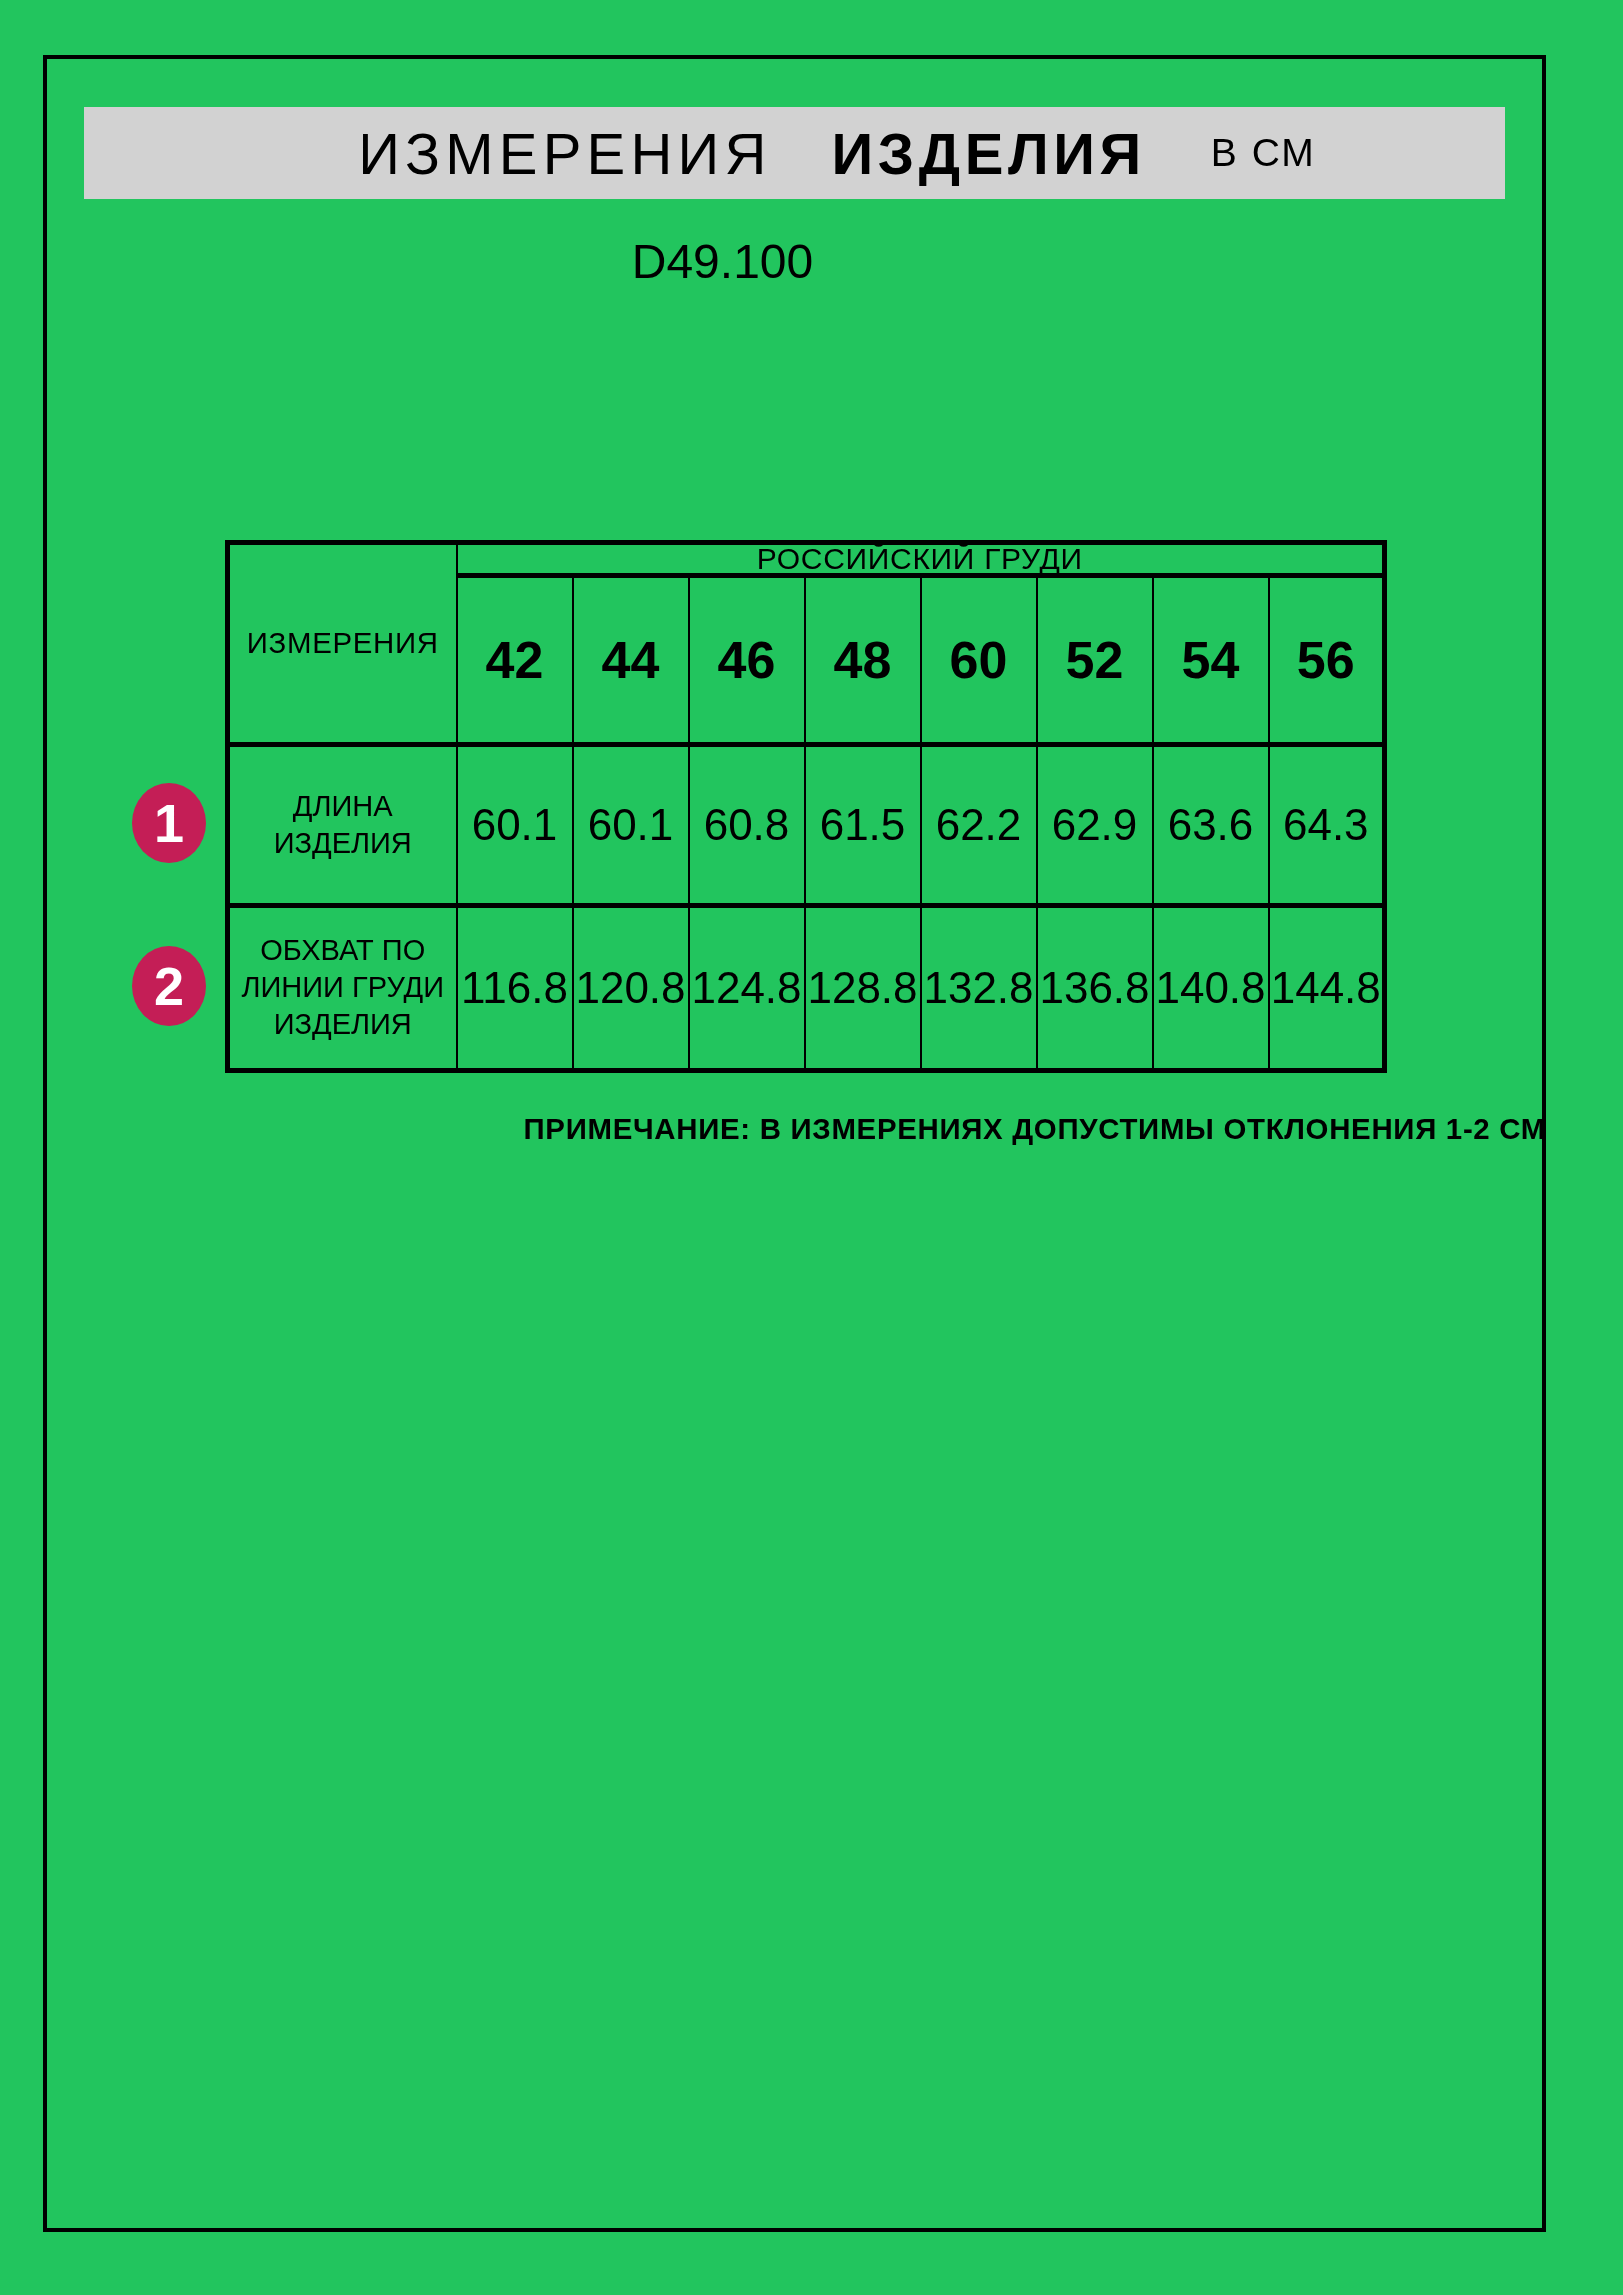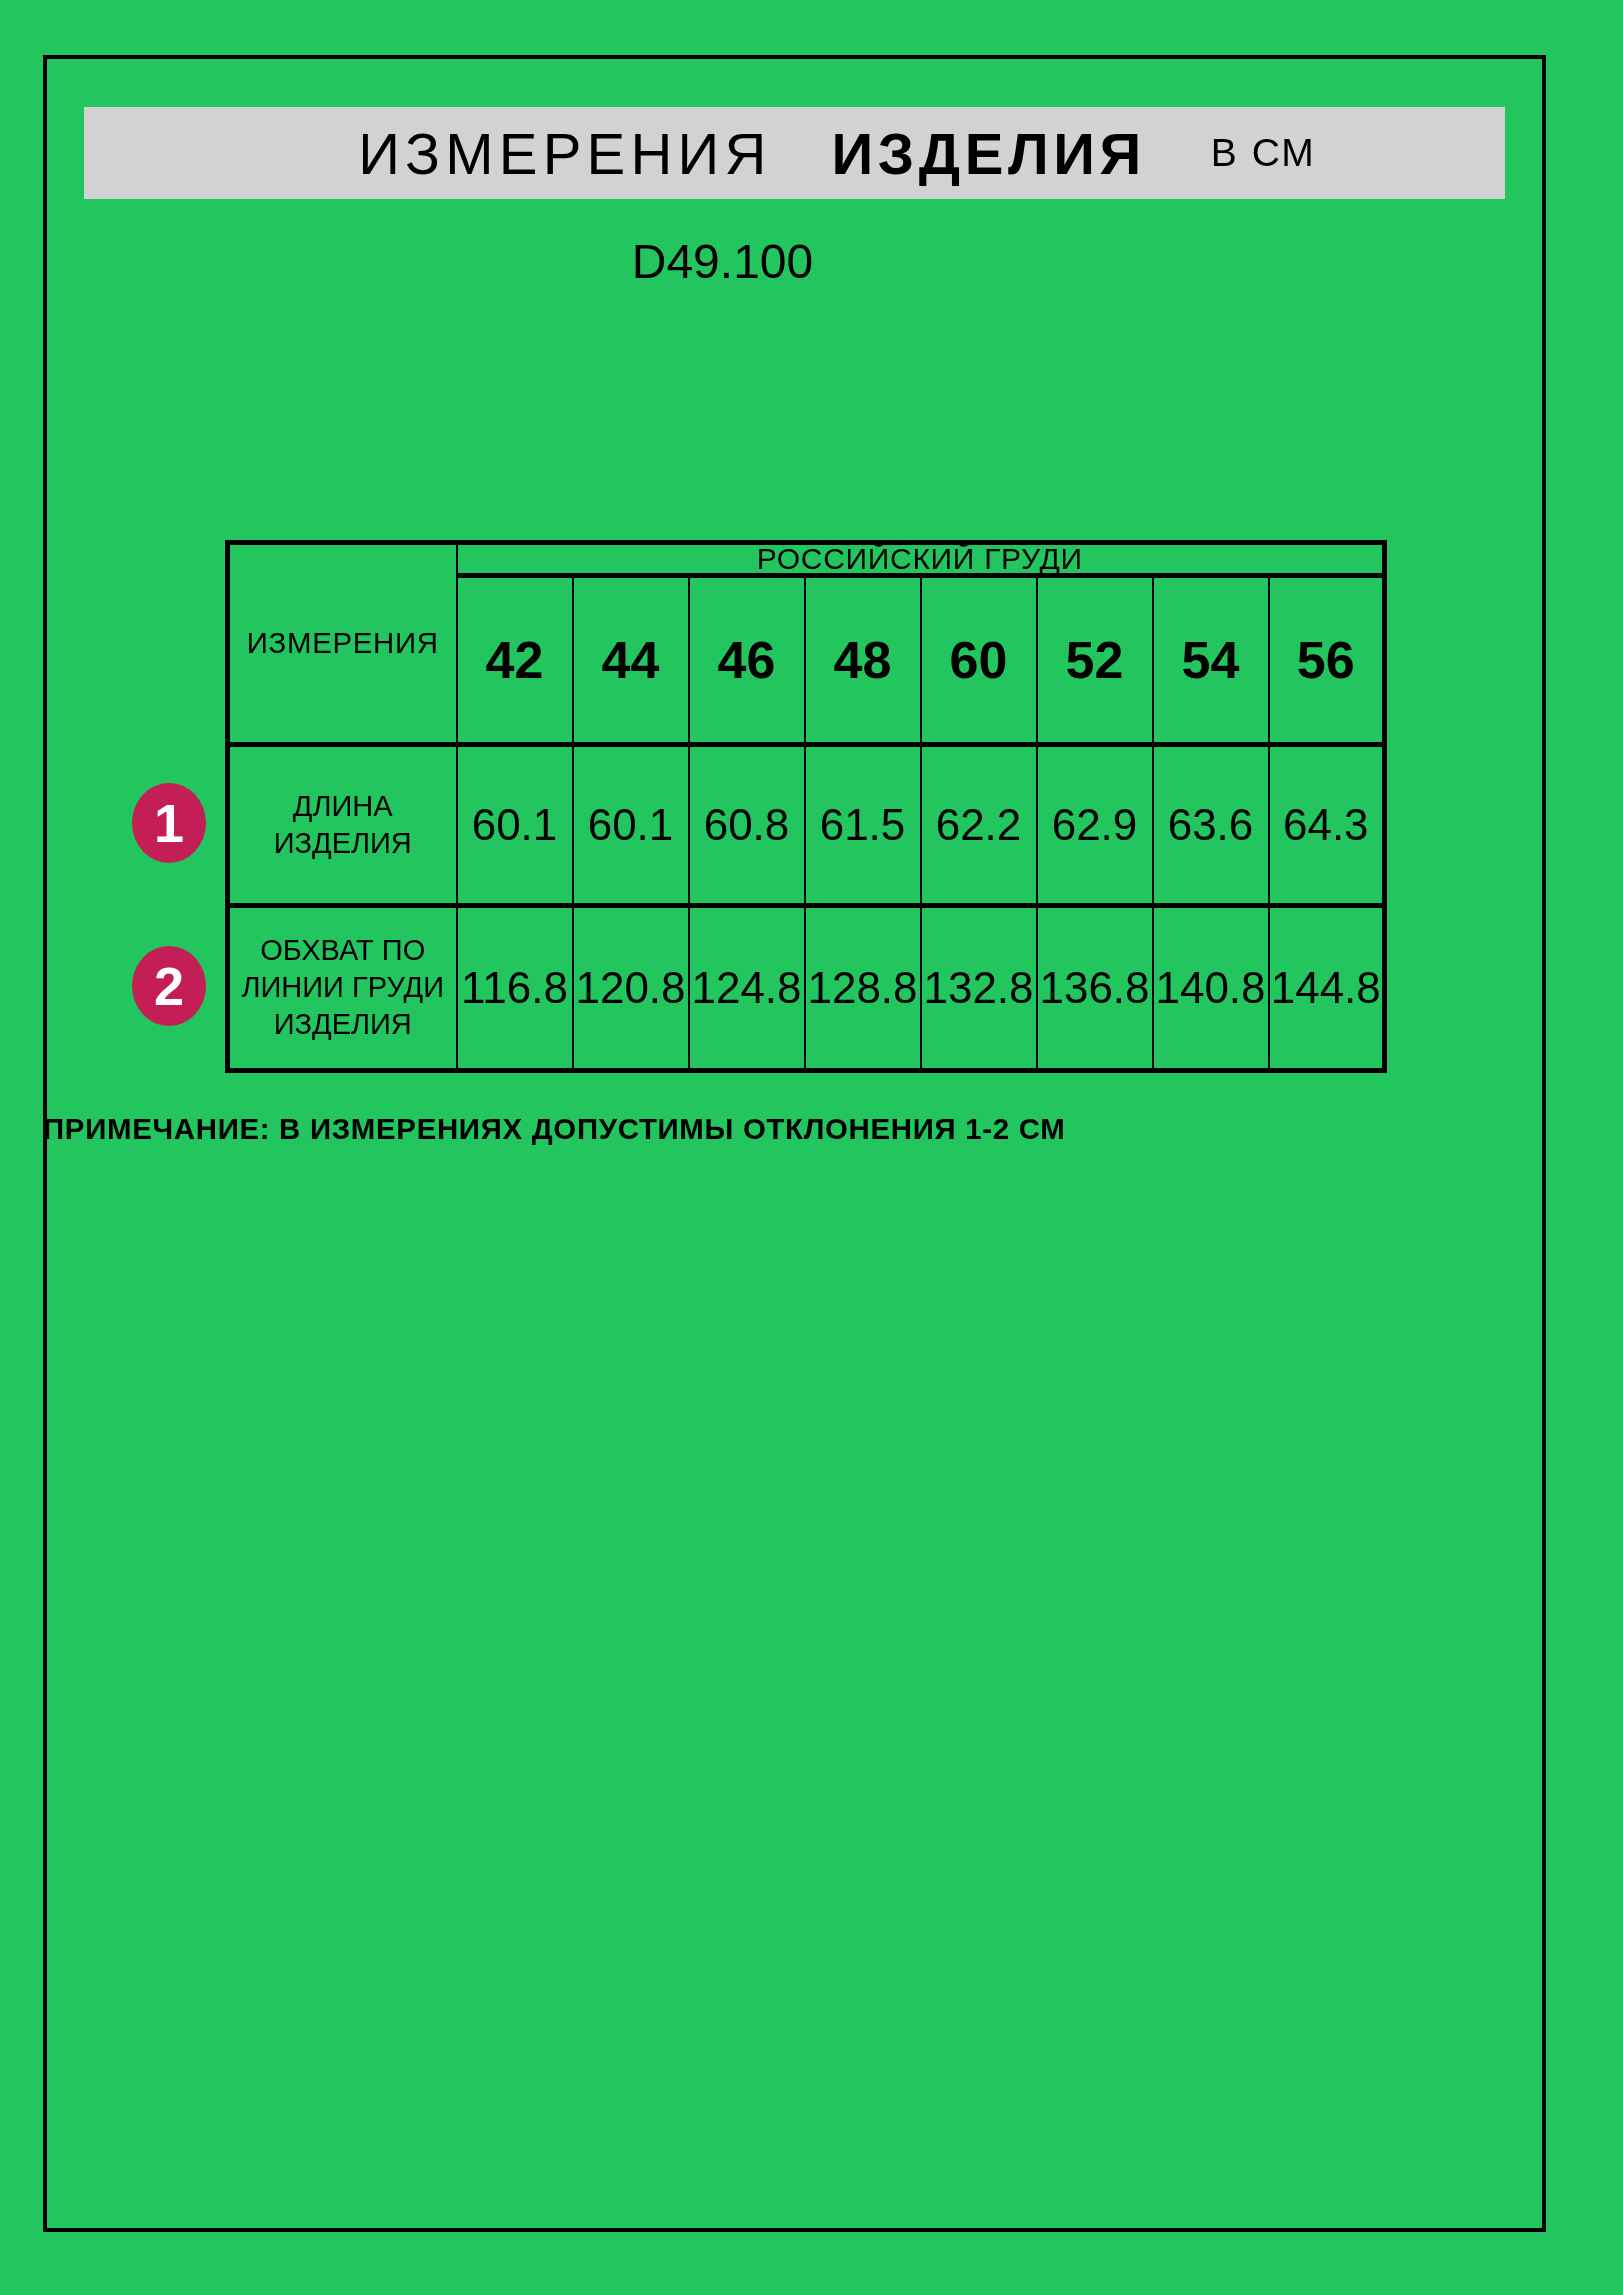--- a/index.html
+++ b/index.html
@@ -46,21 +46,21 @@
   td.val { font-size:44px; white-space:nowrap; }
   .circle {
     position:absolute; width:74px; height:80px; border-radius:50%;
     background:#c41e56; color:#ffffff; display:flex; align-items:center; justify-content:center;
     font-size:54px; font-weight:bold;
   }
   .circle-1 { left:132px; top:783px; }
   .circle-2 { left:132px; top:946px; }
   .note {
     position:absolute; left:43px; top:1112px; width:1503px;
-    text-align:left; font-size:29.4px; font-weight:bold; letter-spacing:0.7px; white-space:nowrap;
+    text-align:right; font-size:29.4px; font-weight:bold; letter-spacing:0.7px; white-space:nowrap;
   }
 </style>
 </head>
 <body>
 
 <div class="page">
 
   <div class="frame"></div>
 
   <div class="titlebar">

